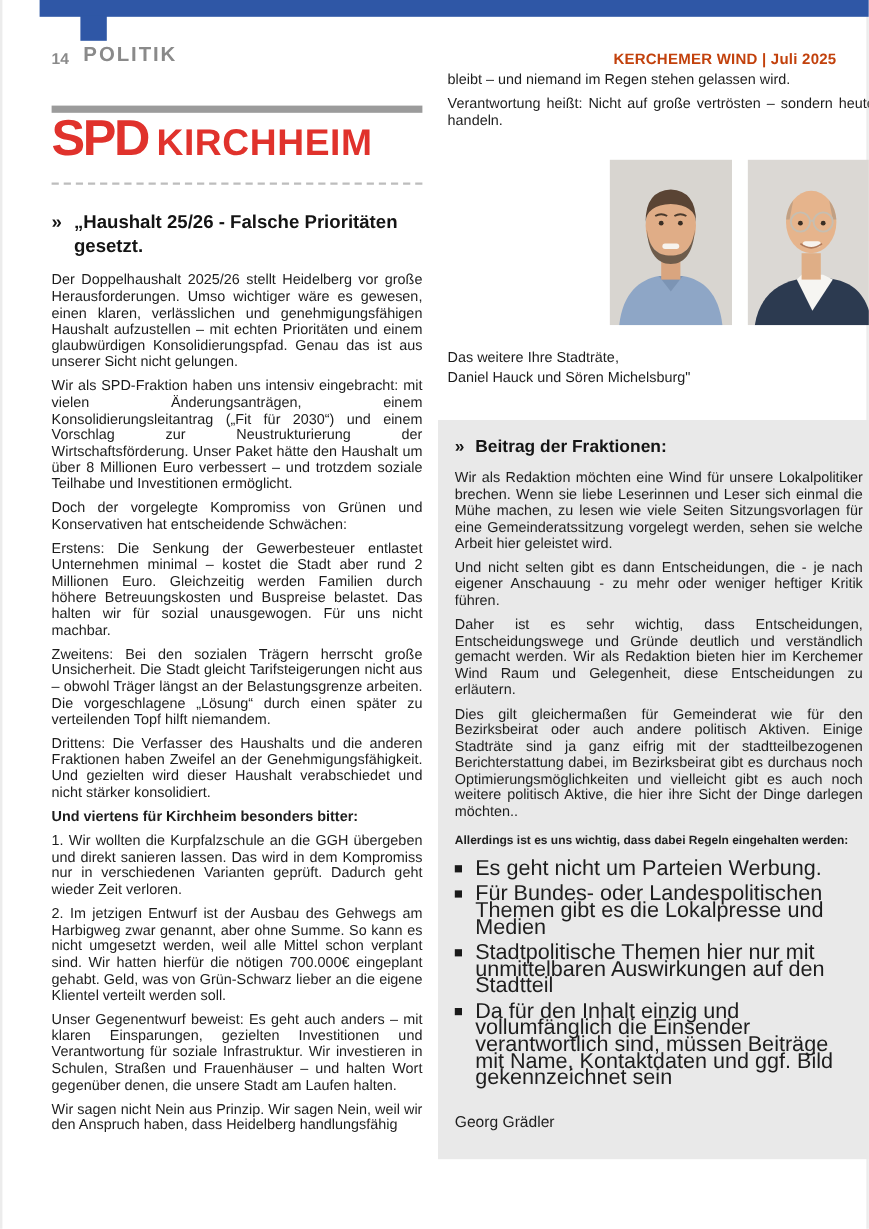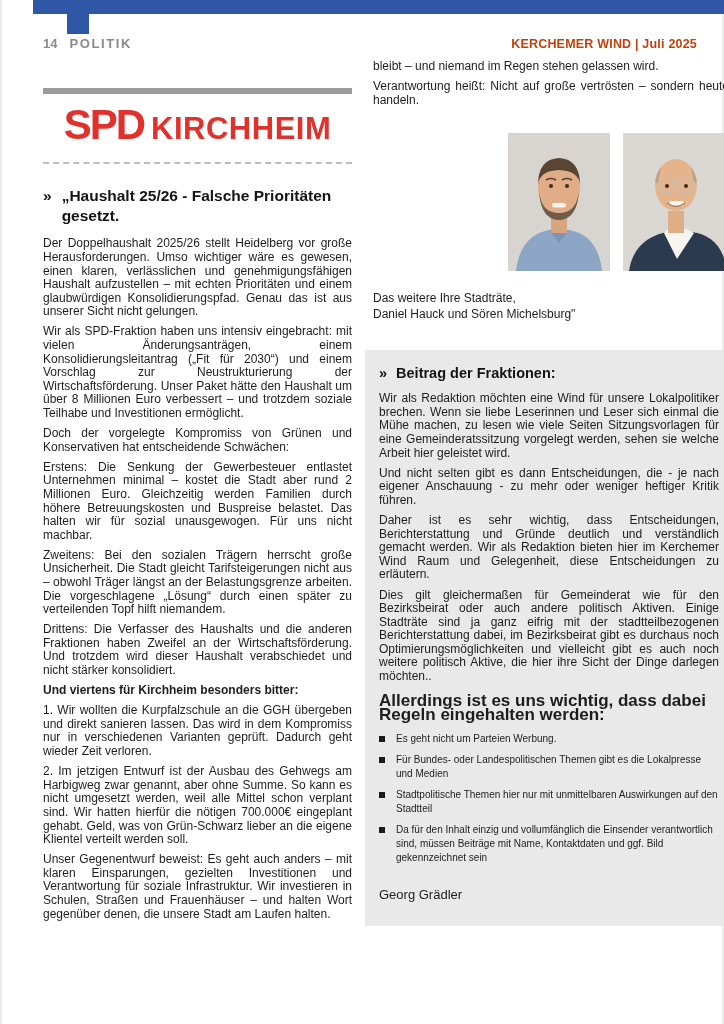--- a/index.html
+++ b/index.html
@@ -7,51 +7,51 @@
     width:724px;height:1024px;position:relative;overflow:hidden;
     background:#ffffff;color:#1d1d1d;
     font-family:"Liberation Sans", sans-serif;
     box-shadow: inset 2px 0 0 #ececec, inset -2px 0 0 #ececec;
   }
   
   .topbar{position:absolute;left:33px;right:0;top:0;height:14px;background:var(--accent-blue,#2f57a6);}
   .toptab{position:absolute;left:67px;top:13px;width:22px;height:21px;background:var(--accent-blue,#2f57a6);}
   .header-row{position:absolute;top:36px;left:43px;right:27px;display:flex;align-items:flex-end;}
   .page-num{color:var(--muted-gray,#8a8a8a);font-size:13px;font-weight:700;margin-right:12px;}
-  .section{color:var(--muted-gray,#8a8a8a);font-size:13px;font-weight:700;letter-spacing:1.6px;}
+  .section{color:var(--muted-gray,#8a8a8a);font-size:17px;font-weight:700;letter-spacing:1.6px;}
   .masthead{margin-left:auto;color:#c2410c;font-size:12.5px;font-weight:700;letter-spacing:.2px;}
 
   
   .col-left{position:absolute;left:43px;top:88px;width:309px;}
   .col-right{position:absolute;left:365px;top:60px;width:364px;}
   .pad{padding-left:8px;}
 
   .graybar{height:6px;background:var(--bar-gray,#9b9b9b);}
-  .logo{margin-top:10px;white-space:nowrap;line-height:1;text-align:center;}
+  .logo{white-space:nowrap;line-height:1;}
   .logo .org{font-size:42px;font-weight:800;letter-spacing:-2px;color:var(--spd-red,#e0322c);}
   .logo .city{font-size:31px;font-weight:700;letter-spacing:.5px;color:var(--spd-red,#e0322c);margin-left:7px;}
   .dashed{border-top:2px dashed #bdbdbd;margin-top:16px;}
 
   .headline{display:flex;gap:10px;margin:22px 0 12px;font-size:15.5px;font-weight:700;line-height:1.27;color:#141414;}
   .headline .marker{flex:0 0 auto;}
 
   p.body{font-size:12px;line-height:13.6px;text-align:justify;margin:0 0 6.5px;hyphens:auto;}
   .sub{font-size:12.2px;font-weight:700;margin:10px 0 6px;}
   .gap-top{margin-top:30px;}
 
   
   .photos{display:flex;justify-content:flex-end;gap:13px;margin-top:26px;}
   .photos svg{display:block;}
   .caption{margin-top:20px;font-size:12px;line-height:15.5px;}
 
   .graybox{margin-top:28px;background:var(--box-gray,#e9e9e9);padding:15px 10px 24px 14px;}
   .graybox .heading{display:flex;gap:9px;font-size:14.5px;font-weight:700;margin:0 0 11px;color:#141414;}
-  .rules{font-size:17px;line-height:14.5px;font-weight:700;margin:10px 0 9px;}
+  .rules{font-size:10px;line-height:14.5px;font-weight:700;margin:10px 0 9px;}
   ul.bullets{list-style:none;margin:0;padding:0;}
-  ul.bullets li{display:flex;gap:11px;margin:0 0 7.5px;font-size:10px;line-height:13.8px;}
+  ul.bullets li{display:flex;gap:11px;margin:0 0 7.5px;font-size:18px;line-height:13.8px;}
   ul.bullets .sq{flex:0 0 auto;width:6px;height:6px;background:#1a1a1a;margin-top:4px;}
   .signature{margin-top:22px;font-size:13px;}
 </style>
 </head>
 <body>
 
 <div class="topbar"></div>
 <div class="toptab"></div>
 <div class="header-row">
   <span class="page-num">14</span>
@@ -69,27 +69,28 @@
   <div class="headline">
     <span class="marker">»</span>
     <span>„Haushalt 25/26 - Falsche Prioritäten gesetzt.</span>
   </div>
 
   <p class="body">Der Doppelhaushalt 2025/26 stellt Heidelberg vor große Herausforderungen. Umso wichtiger wäre es gewesen, einen klaren, verlässlichen und genehmigungsfähigen Haushalt aufzustellen – mit echten Prioritäten und einem glaubwürdigen Konsolidierungspfad. Genau das ist aus unserer Sicht nicht gelungen.</p>
   <p class="body">Wir als SPD-Fraktion haben uns intensiv eingebracht: mit vielen Änderungsanträgen, einem Konsolidierungsleitantrag („Fit für 2030“) und einem Vorschlag zur Neustrukturierung der Wirtschaftsförderung. Unser Paket hätte den Haushalt um über 8 Millionen Euro verbessert – und trotzdem soziale Teilhabe und Investitionen ermöglicht.</p>
   <p class="body">Doch der vorgelegte Kompromiss von Grünen und Konservativen hat entscheidende Schwächen:</p>
   <p class="body">Erstens: Die Senkung der Gewerbesteuer entlastet Unternehmen minimal – kostet die Stadt aber rund 2 Millionen Euro. Gleichzeitig werden Familien durch höhere Betreuungskosten und Buspreise belastet. Das halten wir für sozial unausgewogen. Für uns nicht machbar.</p>
   <p class="body">Zweitens: Bei den sozialen Trägern herrscht große Unsicherheit. Die Stadt gleicht Tarifsteigerungen nicht aus – obwohl Träger längst an der Belastungsgrenze arbeiten. Die vorgeschlagene „Lösung“ durch einen später zu verteilenden Topf hilft niemandem.</p>
-  <p class="body">Drittens: Die Verfasser des Haushalts und die anderen Fraktionen haben Zweifel an der Wirtschaftsförderung. Und trotzdem wird dieser Haushalt verabschiedet und nicht stärker konsolidiert.</p>
+  <p class="body">Drittens: Die Verfasser des Haushalts und die anderen Fraktionen haben Zweifel an der Genehmigungsfähigkeit. Und gezielten wird dieser Haushalt verabschiedet und nicht stärker konsolidiert.</p>
 
   <p class="body sub">Und viertens für Kirchheim besonders bitter:</p>
 
   <p class="body">1. Wir wollten die Kurpfalzschule an die GGH übergeben und direkt sanieren lassen. Das wird in dem Kompromiss nur in verschiedenen Varianten geprüft. Dadurch geht wieder Zeit verloren.</p>
   <p class="body gap-top">2. Im jetzigen Entwurf ist der Ausbau des Gehwegs am Harbigweg zwar genannt, aber ohne Summe. So kann es nicht umgesetzt werden, weil alle Mittel schon verplant sind. Wir hatten hierfür die nötigen 700.000€ eingeplant gehabt. Geld, was von Grün-Schwarz lieber an die eigene Klientel verteilt werden soll.</p>
   <p class="body">Unser Gegenentwurf beweist: Es geht auch anders – mit klaren Einsparungen, gezielten Investitionen und Verantwortung für soziale Infrastruktur. Wir investieren in Schulen, Straßen und Frauenhäuser – und halten Wort gegenüber denen, die unsere Stadt am Laufen halten.</p>
+  <p class="body">Wir sagen nicht Nein aus Prinzip. Wir sagen Nein, weil wir den Anspruch haben, dass Heidelberg handlungsfähig</p>
 </div>
 
 <div class="col-right">
   <p class="body pad">bleibt – und niemand im Regen stehen gelassen wird.</p>
   <p class="body pad">Verantwortung heißt: Nicht auf große vertrösten – sondern heute handeln.</p>
 
   <div class="photos">
 
     <svg width="102" height="138" viewBox="0 0 102 138">
       <rect width="102" height="138" fill="#d8d5d0"></rect>
@@ -129,21 +130,21 @@
     <div>Daniel Hauck und Sören Michelsburg"</div>
   </div>
 
   <div class="graybox">
     <div class="heading">
       <span>»</span>
       <span>Beitrag der Fraktionen:</span>
     </div>
     <p class="body">Wir als Redaktion möchten eine Wind für unsere Lokalpolitiker brechen. Wenn sie liebe Leserinnen und Leser sich einmal die Mühe machen, zu lesen wie viele Seiten Sitzungsvorlagen für eine Gemeinderatssitzung vorgelegt werden, sehen sie welche Arbeit hier geleistet wird.</p>
     <p class="body">Und nicht selten gibt es dann Entscheidungen, die - je nach eigener Anschauung - zu mehr oder weniger heftiger Kritik führen.</p>
-    <p class="body">Daher ist es sehr wichtig, dass Entscheidungen, Berichterstattung und Gründe deutlich und verständlich gemacht werden. Wir als Redaktion bieten hier im Kerchemer Wind Raum und Gelegenheit, diese Entscheidungen zu erläutern.</p>
+    <p class="body">Daher ist es sehr wichtig, dass Entscheidungen, Entscheidungswege und Gründe deutlich und verständlich gemacht werden. Wir als Redaktion bieten hier im Kerchemer Wind Raum und Gelegenheit, diese Entscheidungen zu erläutern.</p>
     <p class="body">Dies gilt gleichermaßen für Gemeinderat wie für den Bezirksbeirat oder auch andere politisch Aktiven. Einige Stadträte sind ja ganz eifrig mit der stadtteilbezogenen Berichterstattung dabei, im Bezirksbeirat gibt es durchaus noch Optimierungsmöglichkeiten und vielleicht gibt es auch noch weitere politisch Aktive, die hier ihre Sicht der Dinge darlegen möchten..</p>
 
     <div class="rules">Allerdings ist es uns wichtig, dass dabei Regeln eingehalten werden:</div>
 
     <ul class="bullets">
       <li>
           <span class="sq"></span>
           <span>Es geht nicht um Parteien Werbung.</span>
         </li>
       <li>

